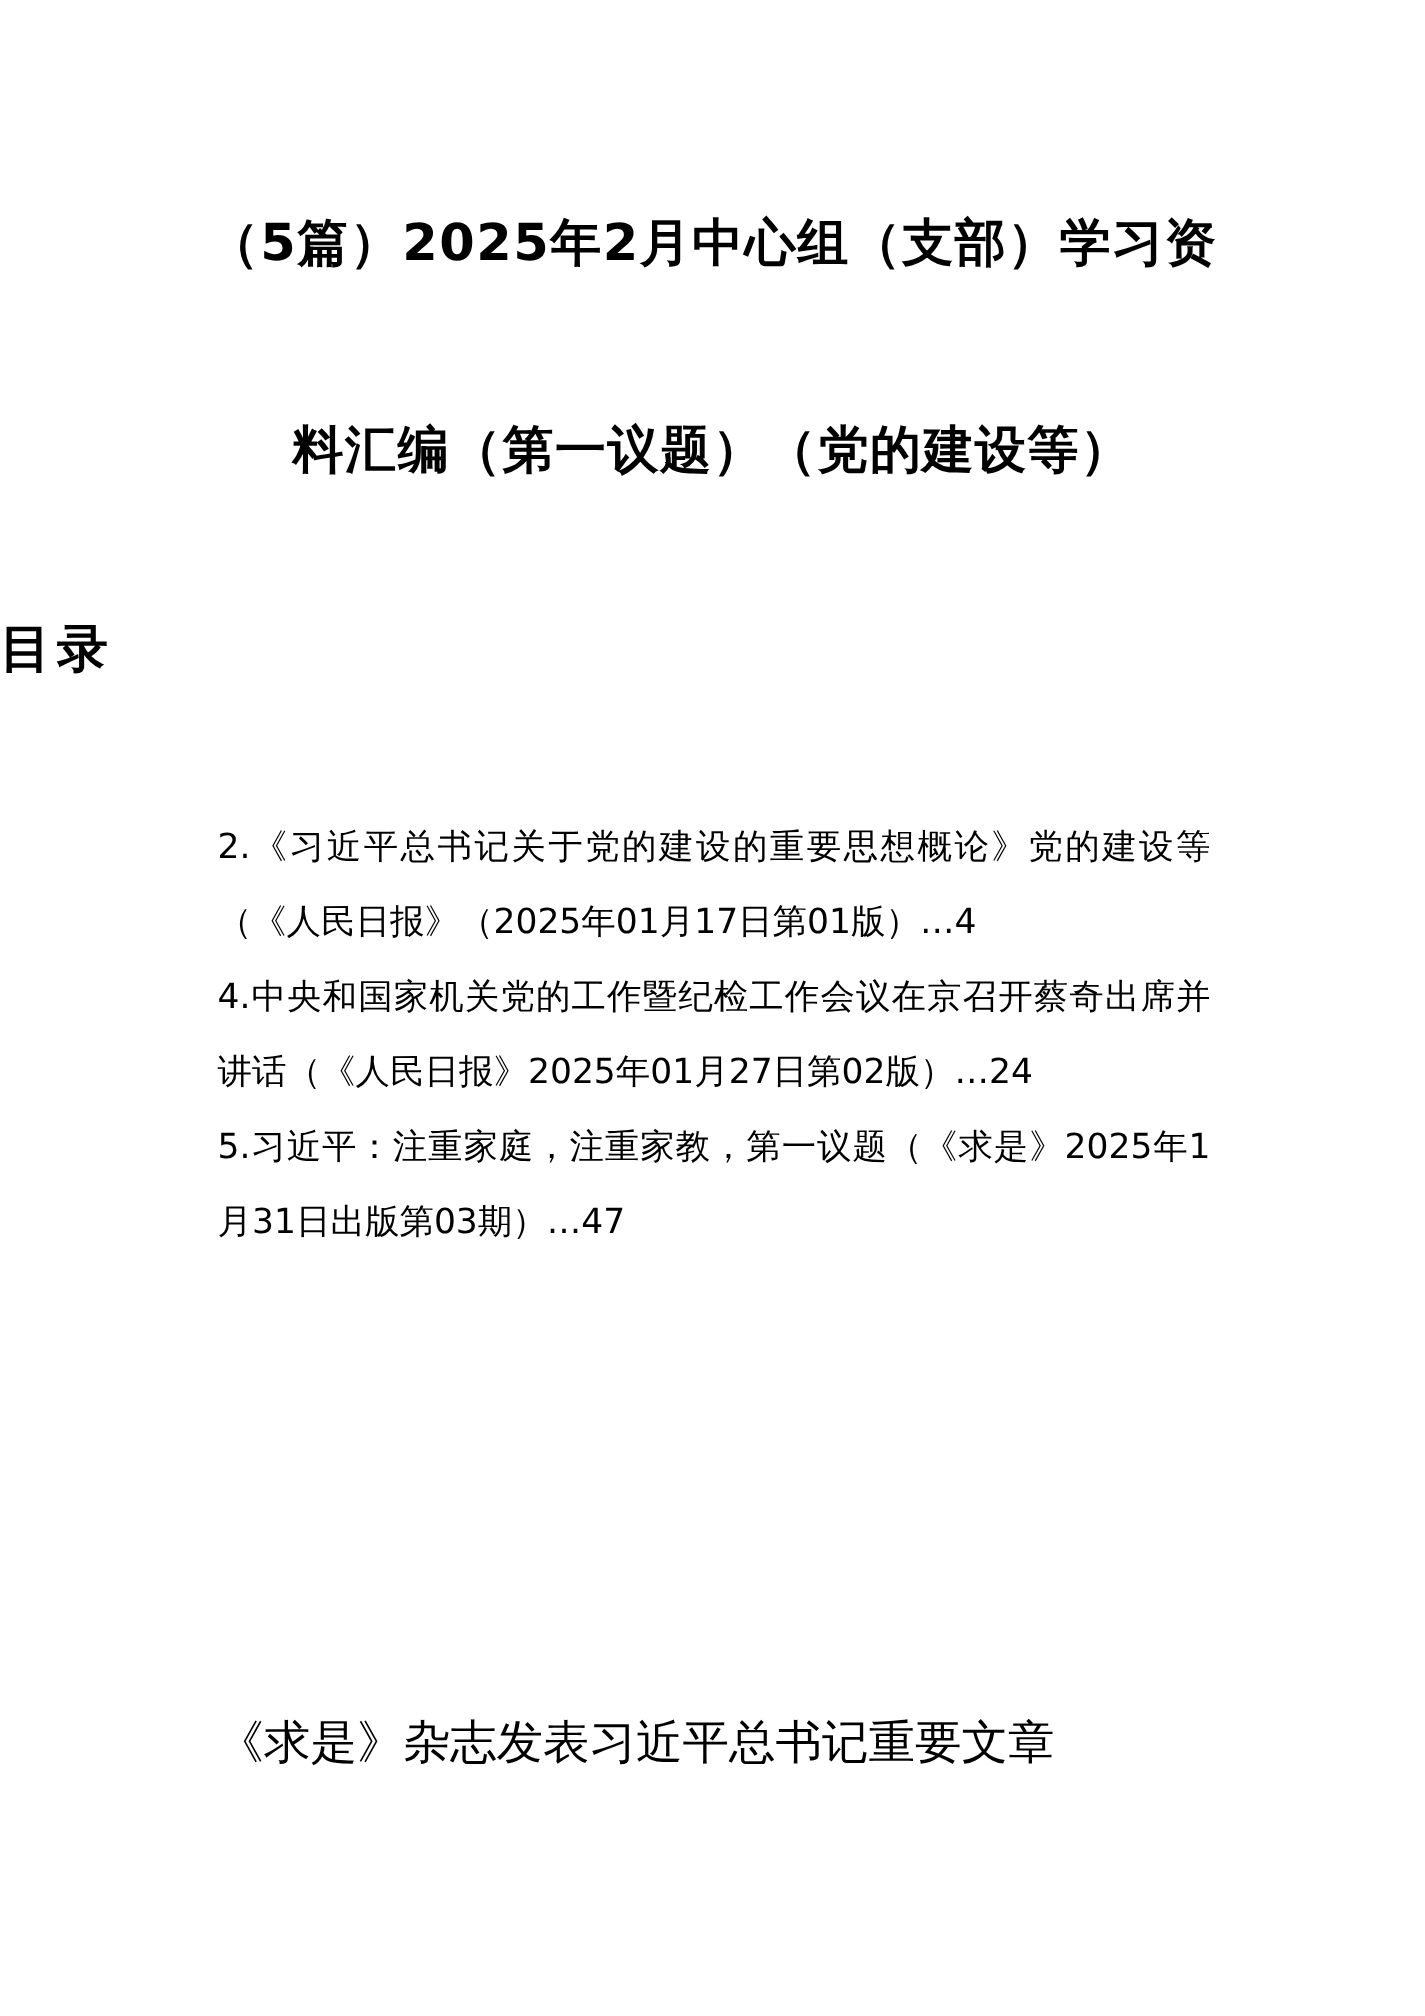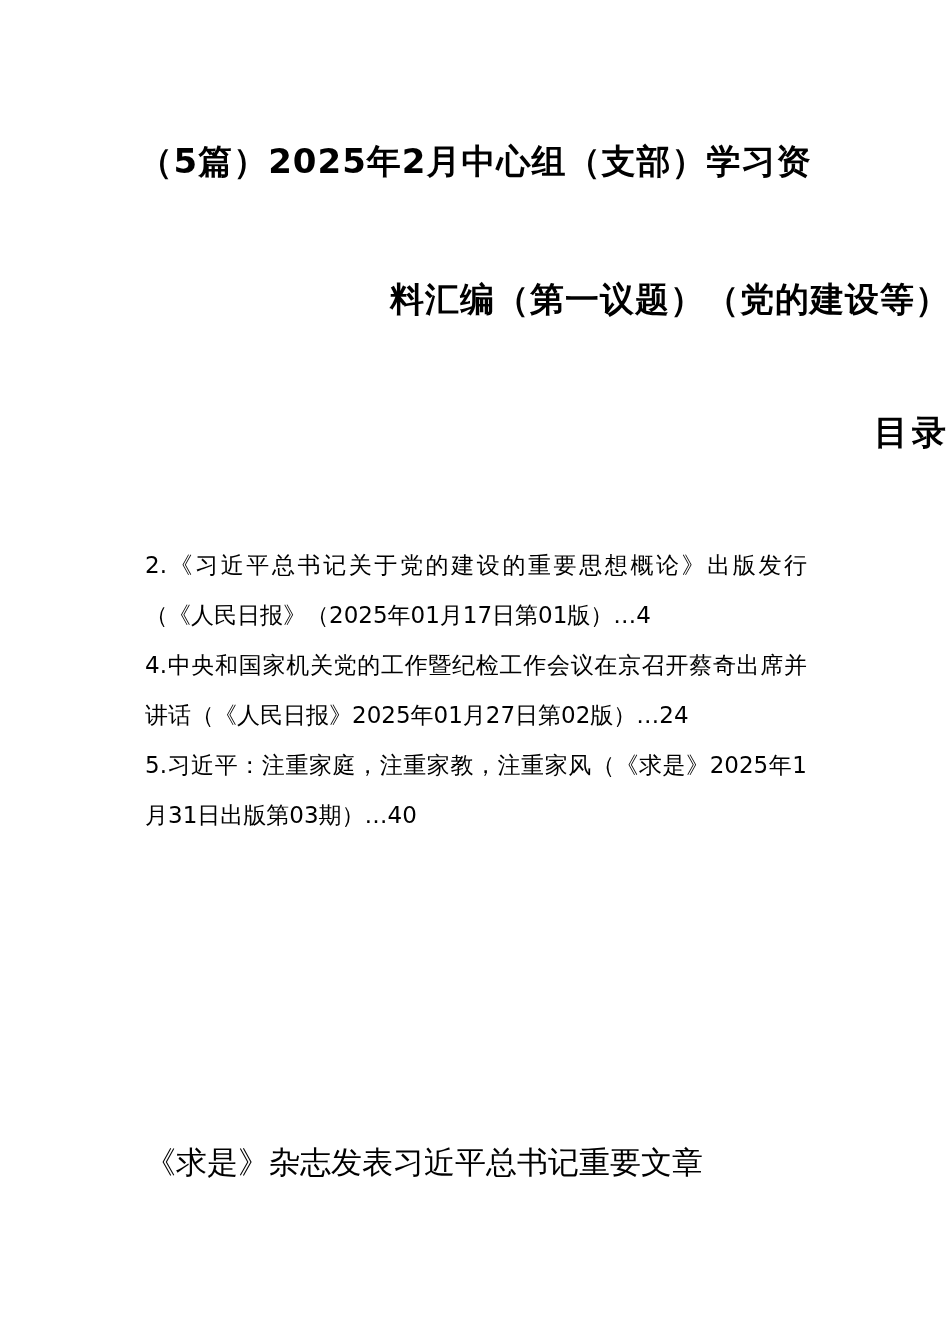--- a/index.html
+++ b/index.html
@@ -5,39 +5,39 @@
   html, body { margin: 0; padding: 0; background: #ffffff; }
   body {
     width: 950px; height: 1344px; position: relative; overflow: hidden;
     font-family: "DejaVu Sans", "Liberation Sans", sans-serif; color: #000;
   }
   .title-line {
     position: absolute; left: 0; width: 950px; text-align: center;
     font-size: 34px; font-weight: bold; letter-spacing: 1px;
   }
   #t1 { top: 139px; }
-  #t2 { top: 277px; text-align: right; }
-  #toc-head { position: absolute; top: 410px; left: 0; width: 950px; text-align: right; font-size: 34px; font-weight: bold; letter-spacing: 4px; }
+  #t2 { top: 277px; }
+  #toc-head { position: absolute; top: 410px; left: 0; width: 950px; text-align: left; font-size: 34px; font-weight: bold; letter-spacing: 4px; }
   .toc {
     position: absolute; left: 145px; width: 662px; top: 540px;
     font-size: 23px; line-height: 50px; text-align: justify;
     text-align-last: left;
   }
   .toc-item { display: block; }
   .toc-item span { }
   .trailing { position: absolute; left: 145px; top: 1137px; font-size: 31px; line-height: 50px; }
 </style>
 </head>
 <body>
 
 <div>
   <div id="t1" class="title-line">（5篇）2025年2月中心组（支部）学习资</div>
   <div id="t2" class="title-line">料汇编（第一议题）（党的建设等）</div>
   <div id="toc-head">目录</div>
 
   <div class="toc">
-    <div class="toc-item"><span>2.</span><span>《习近平总书记关于党的建设的重要思想概论》出版发行（《人民日报》（2025年01月17日第01版）</span><span>…4</span></div>
+    <div class="toc-item"><span>2.</span><span>《习近平总书记关于党的建设的重要思想概论》党的建设等（《人民日报》（2025年01月17日第01版）</span><span>…4</span></div>
     <div class="toc-item"><span>4.</span><span>中央和国家机关党的工作暨纪检工作会议在京召开蔡奇出席并讲话（《人民日报》2025年01月27日第02版）</span><span>…24</span></div>
-    <div class="toc-item"><span>5.</span><span>习近平：注重家庭，注重家教，注重家风（《求是》2025年1月31日出版第03期）</span><span>…40</span></div>
+    <div class="toc-item"><span>5.</span><span>习近平：注重家庭，注重家教，第一议题（《求是》2025年1月31日出版第03期）</span><span>…47</span></div>
   </div>
 
   <div class="trailing">《求是》杂志发表习近平总书记重要文章</div>
 </div>
 
 </body></html>

